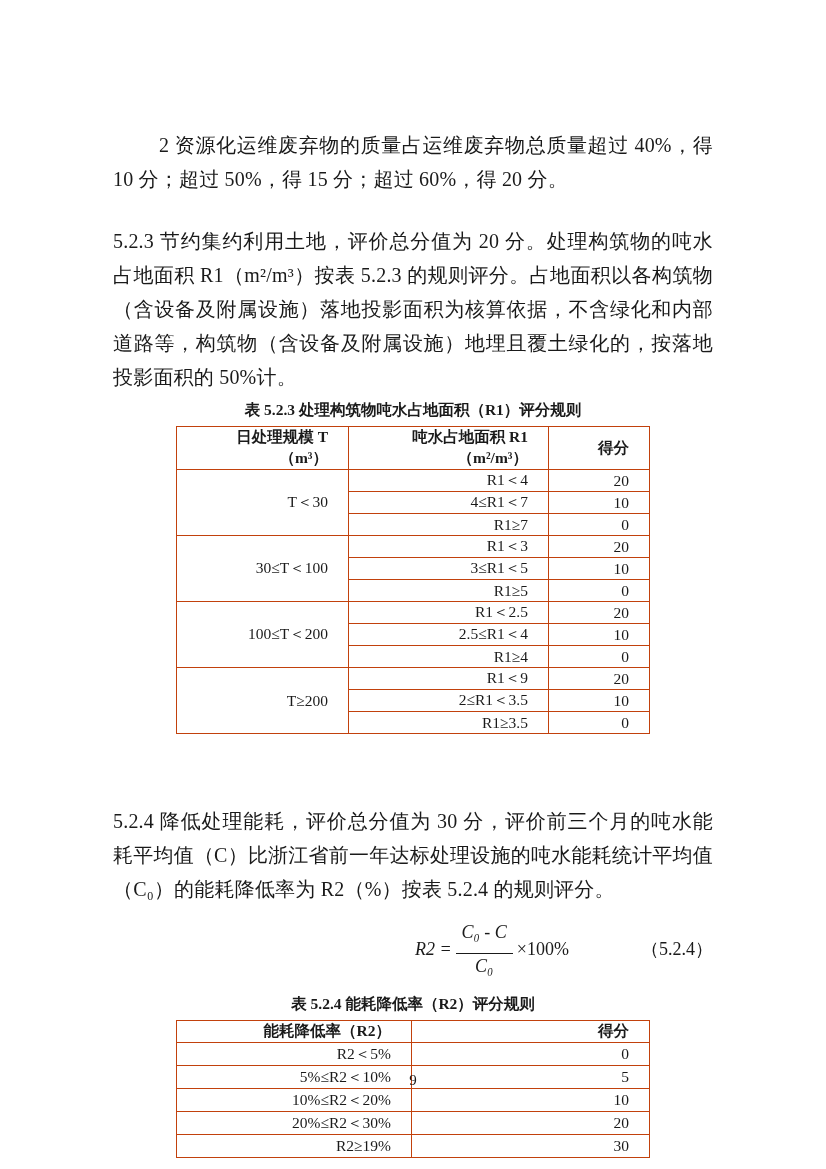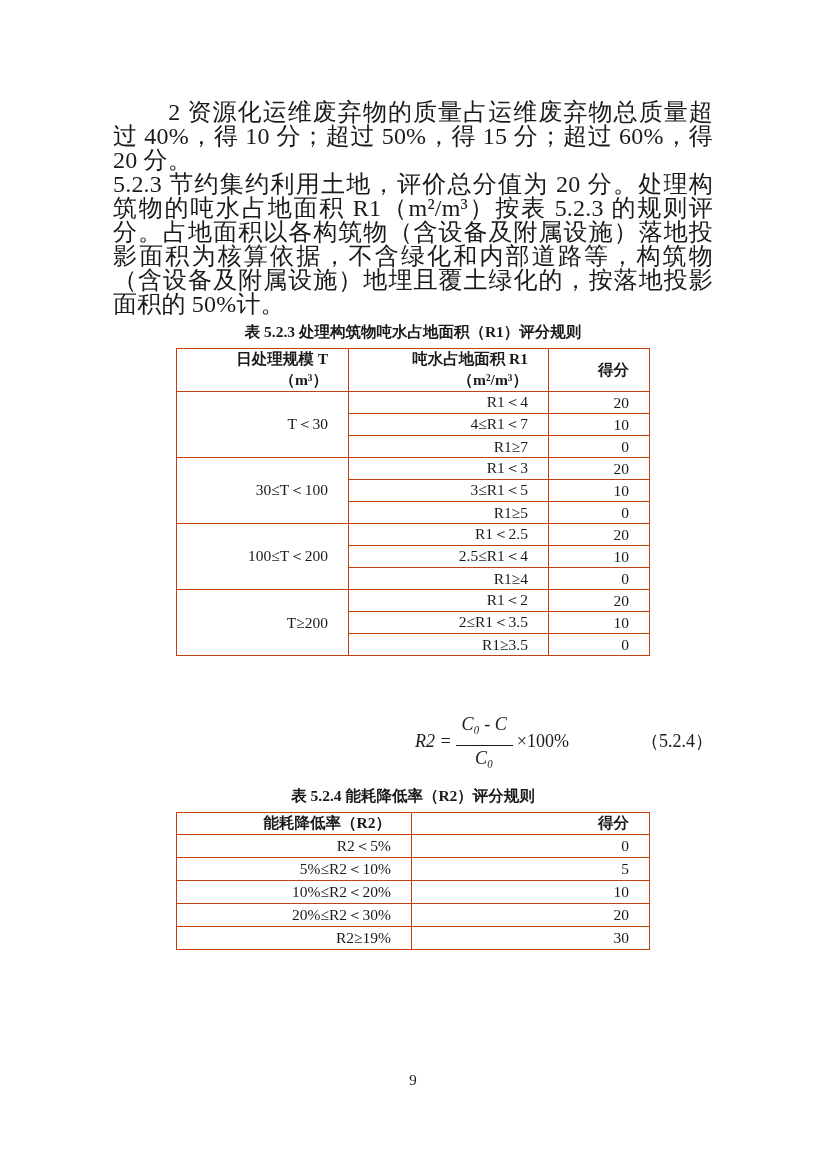--- a/index.html
+++ b/index.html
@@ -10,24 +10,25 @@
     height: 1169px;
     background: #ffffff;
     font-family: "Liberation Serif", "DejaVu Serif", serif;
     color: #1a1a1a;
     overflow: hidden;
   }
   .content {
     padding: 100px 113px 0 113px;
   }
   .body-text {
-    font-size: 24px;
-    line-height: 24px;
+    font-size: 20px;
+    line-height: 34px;
     text-align: justify;
     letter-spacing: 0.2px;
+    margin-top: 28px;
   }
   .indent-first { text-indent: 2.3em; }
   .table-caption {
     text-align: center;
     font-weight: bold;
     font-size: 15.5px;
     margin-top: 6px;
     margin-bottom: 5px;
   }
   table.rule-table {
@@ -146,36 +147,37 @@
         <tr>
           <td>2.5≤R1＜4</td>
           <td>10</td>
         </tr>
         <tr>
           <td>R1≥4</td>
           <td>0</td>
         </tr>
         <tr>
           <td rowspan="3">T≥200</td>
-          <td>R1＜2</td>
+          <td>R1＜9</td>
           <td>20</td>
         </tr>
         <tr>
           <td>2≤R1＜3.5</td>
           <td>10</td>
         </tr>
         <tr>
           <td>R1≥3.5</td>
           <td>0</td>
         </tr>
       </tbody>
     </table>
 
     <div class="gap-523"></div>
 
+    <p class="body-text">5.2.4  降低处理能耗，评价总分值为 30 分，评价前三个月的吨水能耗平均值（C）比浙江省前一年达标处理设施的吨水能耗统计平均值（C₀）的能耗降低率为 R2（%）按表 5.2.4 的规则评分。</p>
 
     <div class="formula-row">
       <span class="math">R2 =</span>
       <span class="frac">
         <span class="num math">C₀ - C</span>
         <span class="den math">C₀</span>
       </span>
       <span>×100%</span>
       <span class="eq-number">（5.2.4）</span>
     </div>

